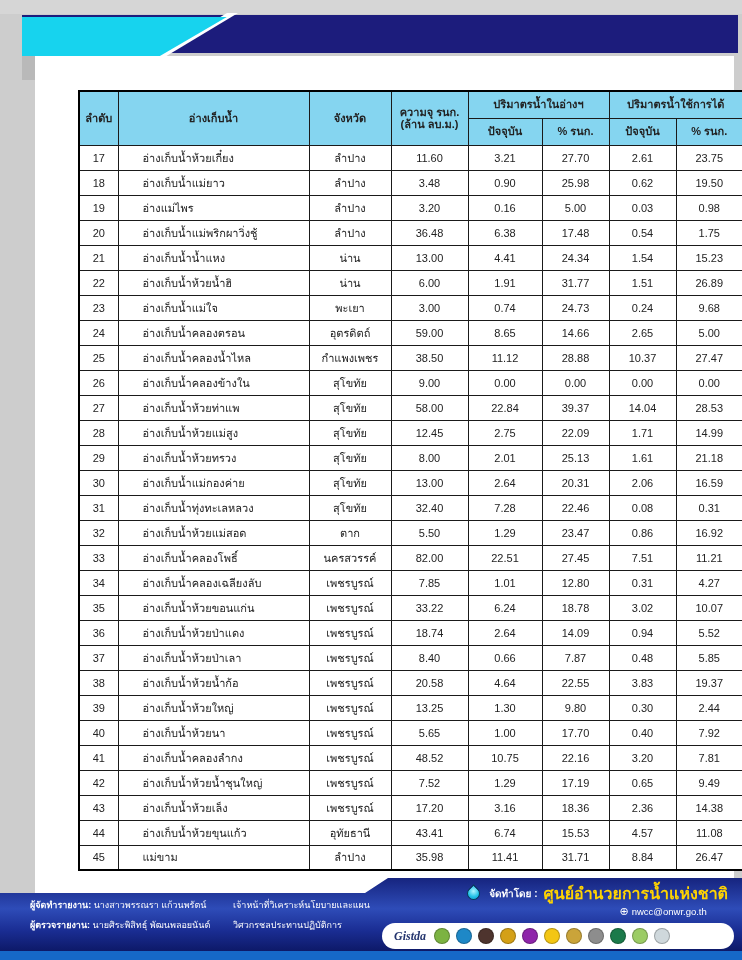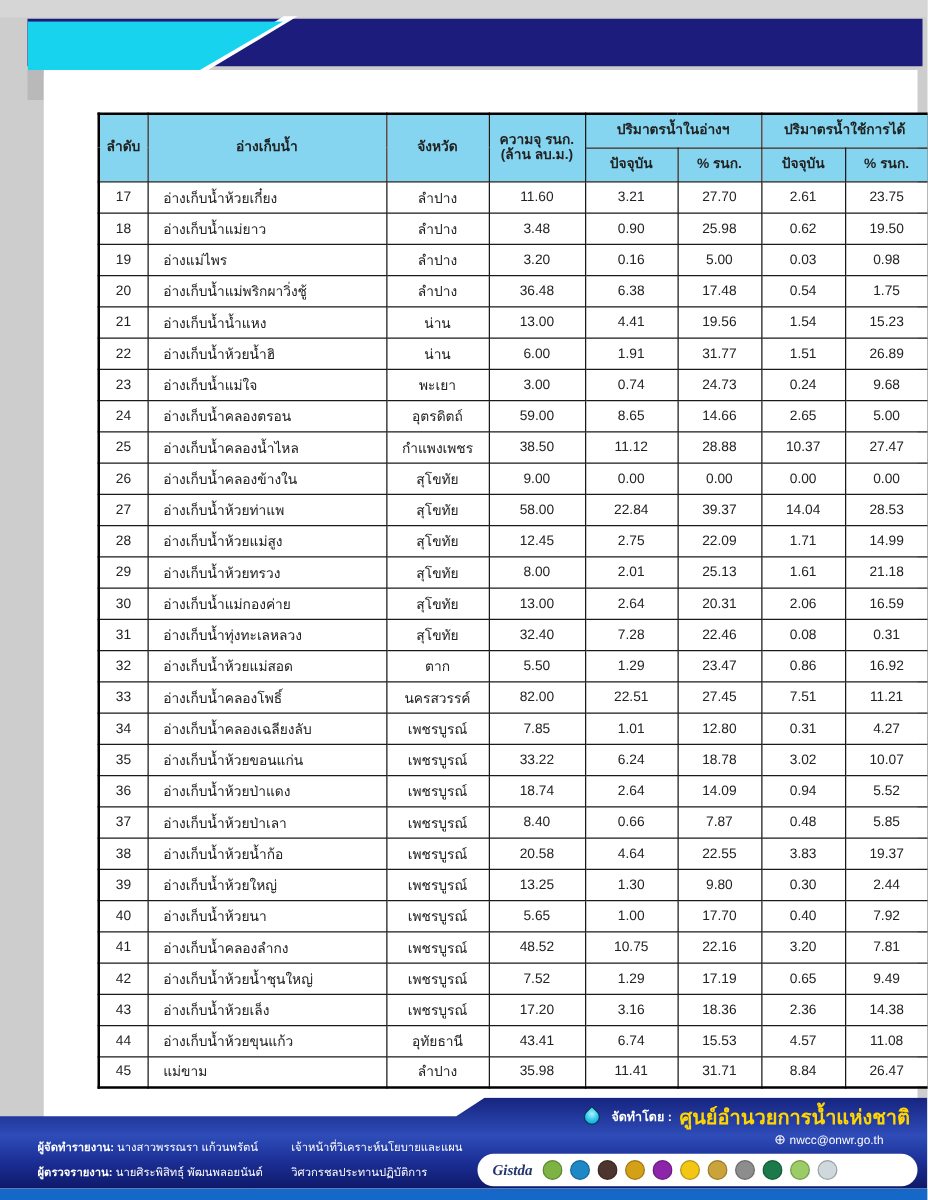--- a/index.html
+++ b/index.html
@@ -23,31 +23,31 @@
   
   table.data {
     position:absolute; top:34px; left:43px; width:597px;
     border-collapse:collapse; table-layout:fixed;
     font-size:11px; color:#222;
   }
   table.data th, table.data td { border:1px solid #1a1a1a; overflow:hidden; white-space:nowrap; }
   table.data { border:2px solid #000; }
   table.data th { background:#85d5f0; font-weight:bold; text-align:center; height:27px; line-height:1.15; }
   table.data td { height:25px; text-align:center; background:#fff; }
-  table.data td.name { text-align:left; padding-left:12px;font-family:Liberation Serif, serif; }
+  table.data td.name { text-align:left; padding-left:24px;font-family:Liberation Serif, serif; }
   
   .footer { position:absolute; top:878px; left:0; width:742px; height:82px; }
   .footer-band {
     position:absolute; top:0; left:0; width:742px; height:73px;
     background:linear-gradient(180deg,#16247f 0%,#2e4cb8 42%,#1a2d93 72%,#0d1968 100%);
     clip-path:polygon(0 15px, 365px 15px, 388px 0, 742px 0, 742px 73px, 0 73px);
   }
   .footer-strip { position:absolute; top:73px; left:0; width:742px; height:9px; background:#1668c8; }
   .credits {
-    position:absolute; left:30px; top:33px; color:#fff; font-size:9px;
+    position:absolute; left:30px; top:20px; color:#fff; font-size:9px;
     display:grid; grid-template-columns:195px 170px; row-gap:6px; column-gap:8px;
   }
   .credits .lbl { font-weight:bold; }
   .produced { position:absolute; right:14px; top:3px; display:flex; align-items:center; gap:6px; }
   .drop {
     display:inline-block; width:13px; height:13px;
     background:radial-gradient(circle at 35% 35%, #aef3ff 0%, #23c2e8 55%, #0d8fc0 100%);
     border:1px solid #063a56;
     border-radius:0 50% 50% 50%; transform:rotate(45deg); margin-right:3px;
   }
@@ -148,21 +148,21 @@
           <td>17.48</td>
           <td>0.54</td>
           <td>1.75</td>
         </tr>
         <tr>
           <td>21</td>
           <td class="name">อ่างเก็บน้ำน้ำแหง</td>
           <td>น่าน</td>
           <td>13.00</td>
           <td>4.41</td>
-          <td>19.56</td>
+          <td>24.34</td>
           <td>1.54</td>
           <td>15.23</td>
         </tr>
         <tr>
           <td>22</td>
           <td class="name">อ่างเก็บน้ำห้วยน้ำฮิ</td>
           <td>น่าน</td>
           <td>6.00</td>
           <td>1.91</td>
           <td>31.77</td>

